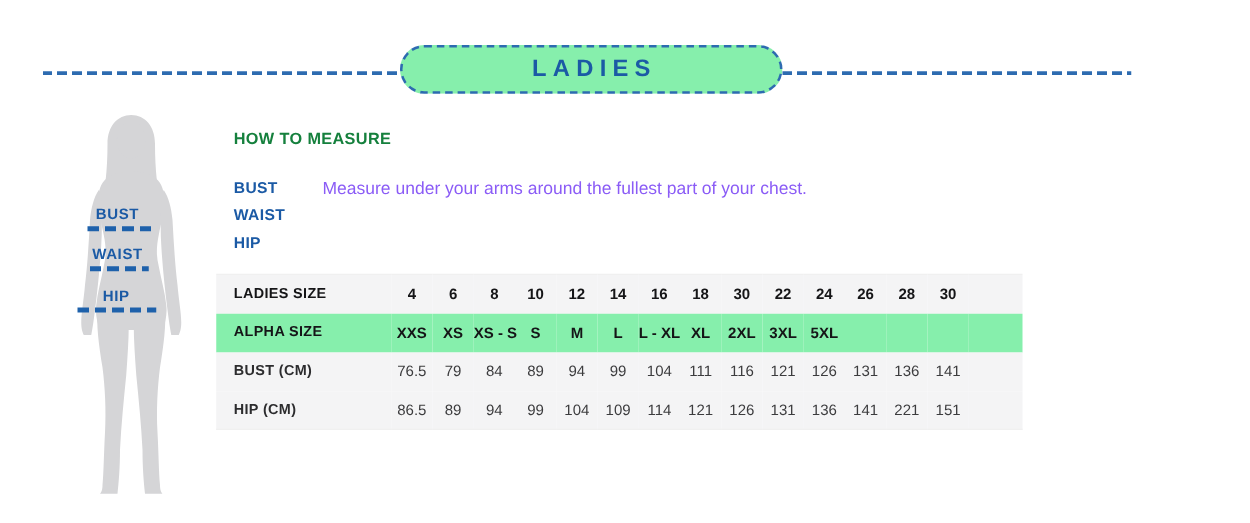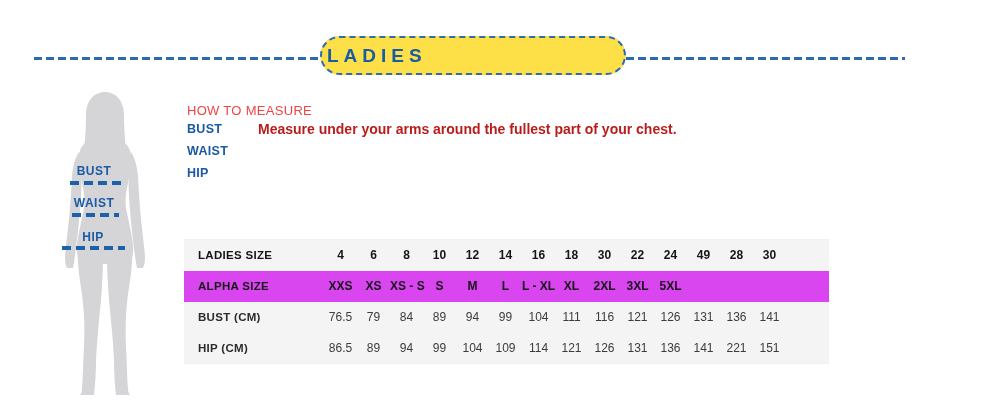--- a/index.html
+++ b/index.html
@@ -22,22 +22,22 @@
   }
   .dash-left  { left: 34px;  top: 57px; width: 286px; }
   .dash-right { left: 626px; top: 57px; width: 279px; }
 
   .title-pill {
     position: absolute;
     left: 320px; top: 36px;
     width: 306px; height: 39px;
     border: 2px dashed #2d6bb0;
     border-radius: 20px;
-    display: flex; align-items: center; 
-    background: #fde047;
+    display: flex; align-items: center; justify-content: center;
+    background: #86efac;
   }
   .title-pill .title-text {
     color: #1b5aa5;
     font-size: 19px;
     font-weight: bold;
     letter-spacing: 5px;
     padding-left: 5px; 
   }
 
   
@@ -62,52 +62,51 @@
   .line-bust   { left: 70px; top: 181px; width: 53px; }
   .label-waist { left: 64px; top: 196px; }
   .line-waist  { left: 72px; top: 213px; width: 47px; }
   .label-hip   { left: 63px; top: 230px; }
   .line-hip    { left: 62px; top: 246px; width: 63px; }
 
   
   .howto { position: absolute; left: 187px; top: 103px; width: 690px; }
   .howto-title {
     font-size: 13px;
-    font-weight: normal;
-    color: #ef4444;
+    font-weight: bold;
+    color: #15803d;
     letter-spacing: 0.3px;
-    margin-bottom: 0;
+    margin-bottom: 21px;
   }
   .measure-row { display: flex; height: 22px; align-items: center; }
   .measure-row .term {
     width: 71px;
     flex: 0 0 71px;
     color: #1b5aa5;
     font-size: 12.5px;
     font-weight: bold;
     letter-spacing: 0.3px;
   }
   .measure-row .desc {
     font-size: 14px;
-    color: #b91c1c;
-    font-weight: bold;
-  }
-
-  
-  .size-table-wrap { position: absolute; left: 184px; top: 219px; width: 645px; margin-top: 20px; }
+    color: #8b5cf6;
+  }
+
+  
+  .size-table-wrap { position: absolute; left: 173px; top: 219px; width: 645px; }
   table.size-table {
     width: 645px;
     border-collapse: collapse;
     table-layout: fixed;
     border-top: 1px solid #f0f0f0;
     border-bottom: 1px solid #f0f0f0;
   }
   table.size-table tr { height: 31px; }
   table.size-table tr.stripe { background: #f4f4f5; }
-  table.size-table tr.plain  { background: #d946ef; }
+  table.size-table tr.plain  { background: #86efac; }
   table.size-table th.row-label {
     text-align: left;
     padding-left: 14px;
     font-size: 11.5px;
     font-weight: bold;
     color: #2c2c2e;
     letter-spacing: 0.3px;
     white-space: nowrap;
   }
   table.size-table tr.bold-row th.row-label {
@@ -212,21 +211,21 @@
             <td class="val">6</td>
             <td class="val">8</td>
             <td class="val">10</td>
             <td class="val">12</td>
             <td class="val">14</td>
             <td class="val">16</td>
             <td class="val">18</td>
             <td class="val">30</td>
             <td class="val">22</td>
             <td class="val">24</td>
-            <td class="val">49</td>
+            <td class="val">26</td>
             <td class="val">28</td>
             <td class="val">30</td>
             <td></td>
           </tr>
 
   <tr class="plain bold-row">
     <th class="row-label" scope="row">ALPHA SIZE</th>
   <td class="val">XXS</td>
             <td class="val">XS</td>
             <td class="val">XS - S</td>

